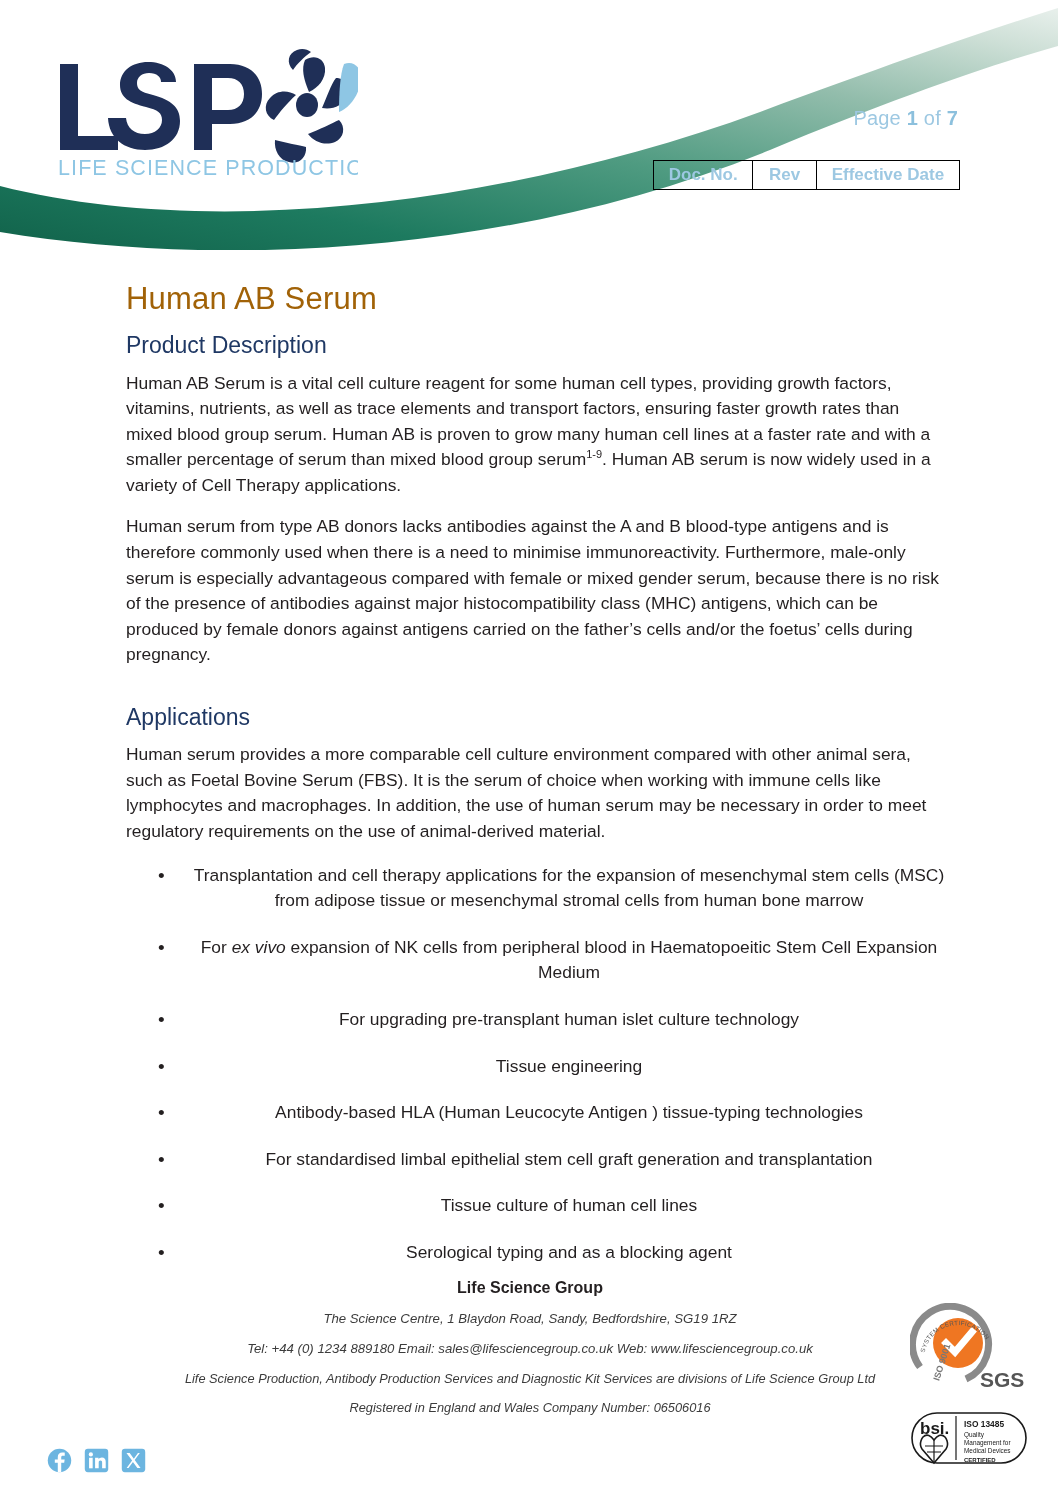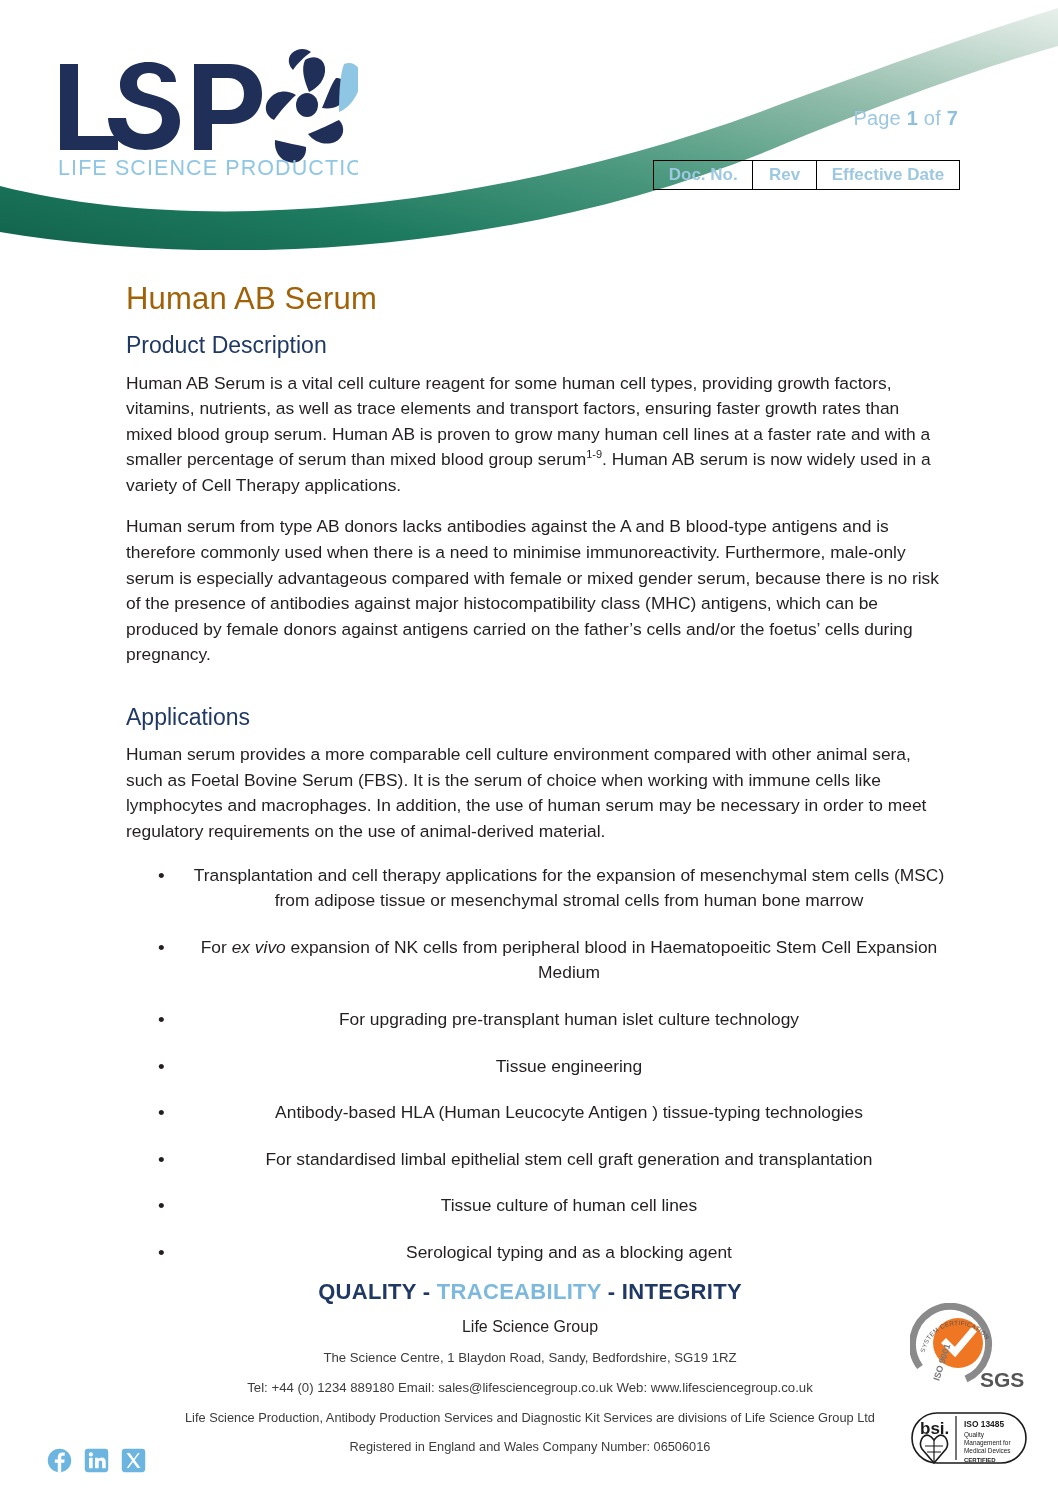--- a/index.html
+++ b/index.html
@@ -148,29 +148,30 @@
     font-size: 22px;
     font-weight: bold;
     color: #1f3864;
     letter-spacing: .3px;
     margin-bottom: 13px;
     white-space: nowrap;
   }
   .tagline .mid { color: #7cb9dd; }
   .company-name {
     font-size: 16px;
-    font-weight: normal;
+    font-weight: bold;
     color: #231f20;
     margin-bottom: 14px;
   }
   .footer-line {
     font-size: 13.2px;
     color: #3c3c3c;
     margin-bottom: 14px;
     line-height: 1.2;
+    font-style: italic;
   }
   .footer-line.small { font-size: 12.8px; }
 
   
   .social {
     position: absolute;
     left: 47px;
     bottom: 24px;
     display: flex;
     gap: 12px;
@@ -303,21 +304,20 @@
       </li>
       <li>
         <span>Serological typing and as a blocking agent</span><i></i><span></span>
       </li>
     </ul>
   </div>
 
   <div class="footer">
 
     <div class="footer-center">
-      <div class="tagline"><span>QUALITY - </span><span class="mid">TRACEABILITY</span><span> - INTEGRITY</span></div>
 
       <div class="company-name">Life Science Group</div>
       <div class="footer-line">The Science Centre, 1 Blaydon Road, Sandy, Bedfordshire, SG19 1RZ</div>
       <div class="footer-line">Tel: +44 (0) 1234 889180 Email: sales@lifesciencegroup.co.uk Web: www.lifesciencegroup.co.uk</div>
       <div class="footer-line small">Life Science Production, Antibody Production Services and Diagnostic Kit Services are divisions of Life Science Group Ltd</div>
       <div class="footer-line small">Registered in England and Wales  Company Number: 06506016</div>
     </div>
 
     <div class="social">
       <svg class="social-icon" viewBox="0 0 32 32">

